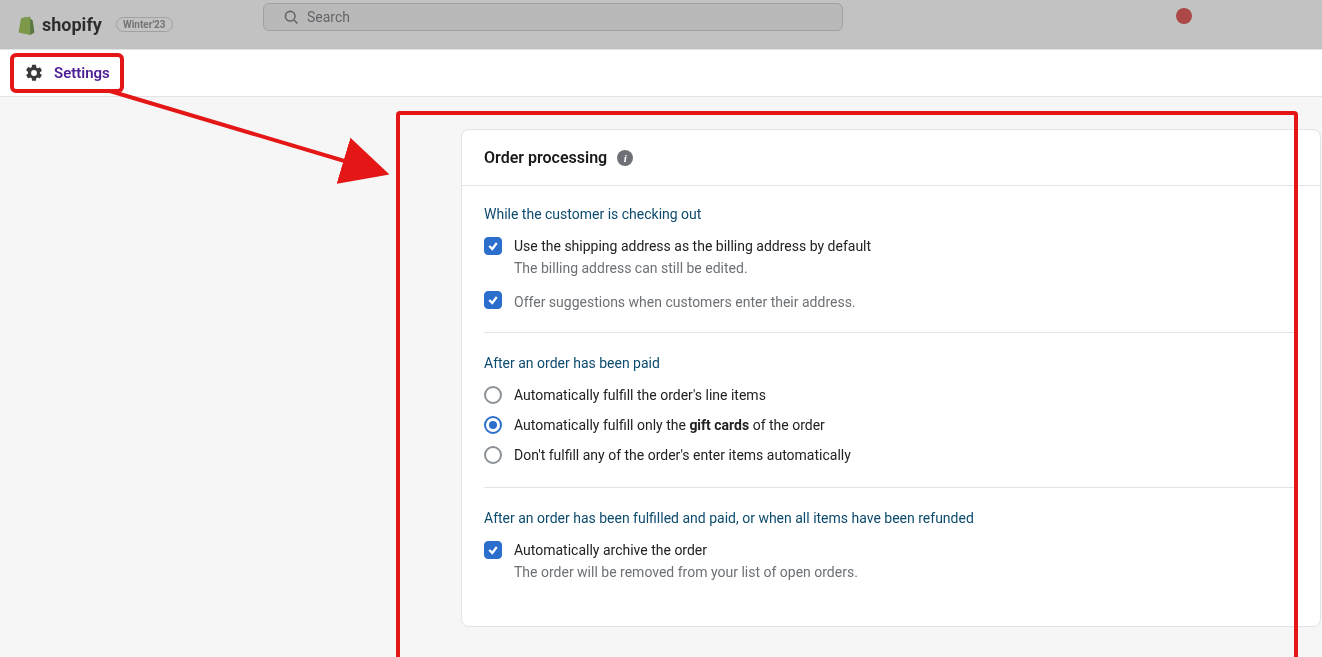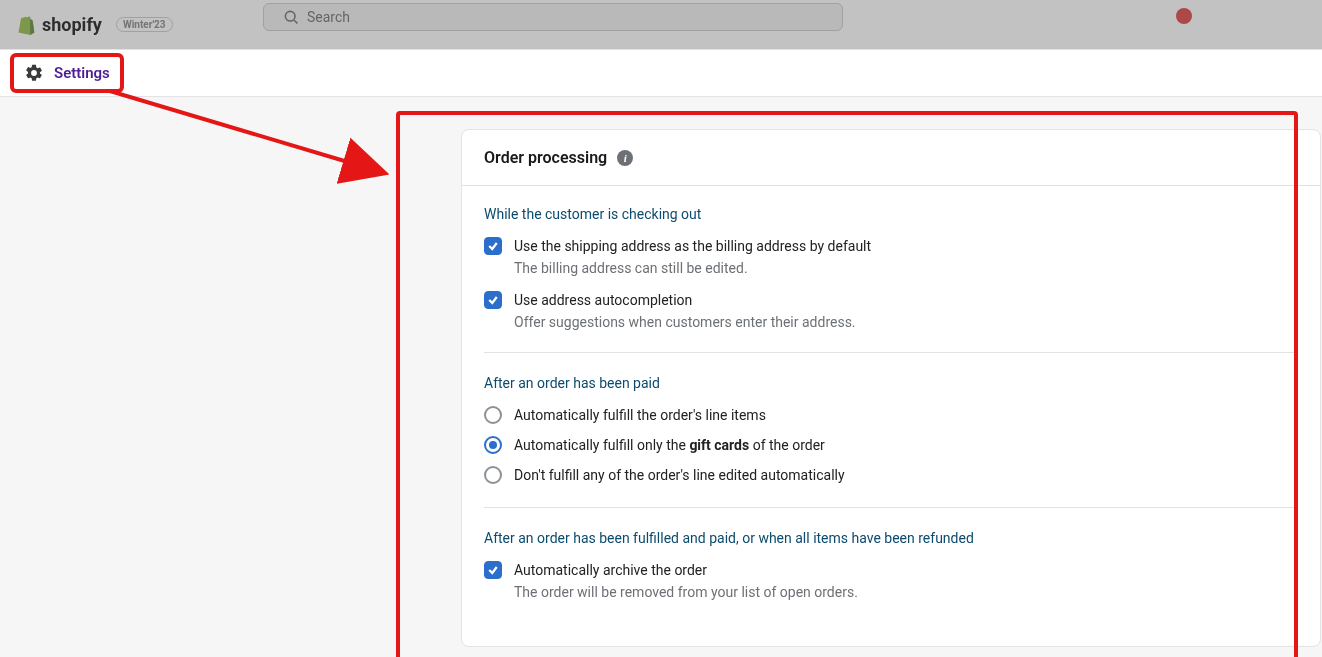--- a/index.html
+++ b/index.html
@@ -291,21 +291,20 @@
         </div>
       </div>
 
       <div class="option">
         <span class="checkbox">
           <svg viewBox="0 0 16 16">
               <polyline points="3,8 7,12 13,4"></polyline>
             </svg>
         </span>
         <div class="opt-text">
-          <div class="opt-label">Use address autocompletion</div>
           <div class="opt-help">Offer suggestions when customers enter their address.</div>
         </div>
       </div>
 
       <hr class="divider">
 
       <div class="section-label">After an order has been paid</div>
 
       <div class="radio-group">
         <div class="option">
@@ -318,21 +317,21 @@
           <span class="radio selected"></span>
           <div class="opt-text">
             <div class="opt-label">
               <span>Automatically fulfill only the </span><span class="bold">gift cards</span><span> of the order</span>
             </div>
           </div>
         </div>
         <div class="option">
           <span class="radio"></span>
           <div class="opt-text">
-            <div class="opt-label">Don't fulfill any of the order's line edited automatically</div>
+            <div class="opt-label">Don't fulfill any of the order's enter items automatically</div>
           </div>
         </div>
       </div>
 
       <hr class="divider">
 
       <div class="section-label">After an order has been fulfilled and paid, or when all items have been refunded</div>
 
       <div class="option">
         <span class="checkbox">

